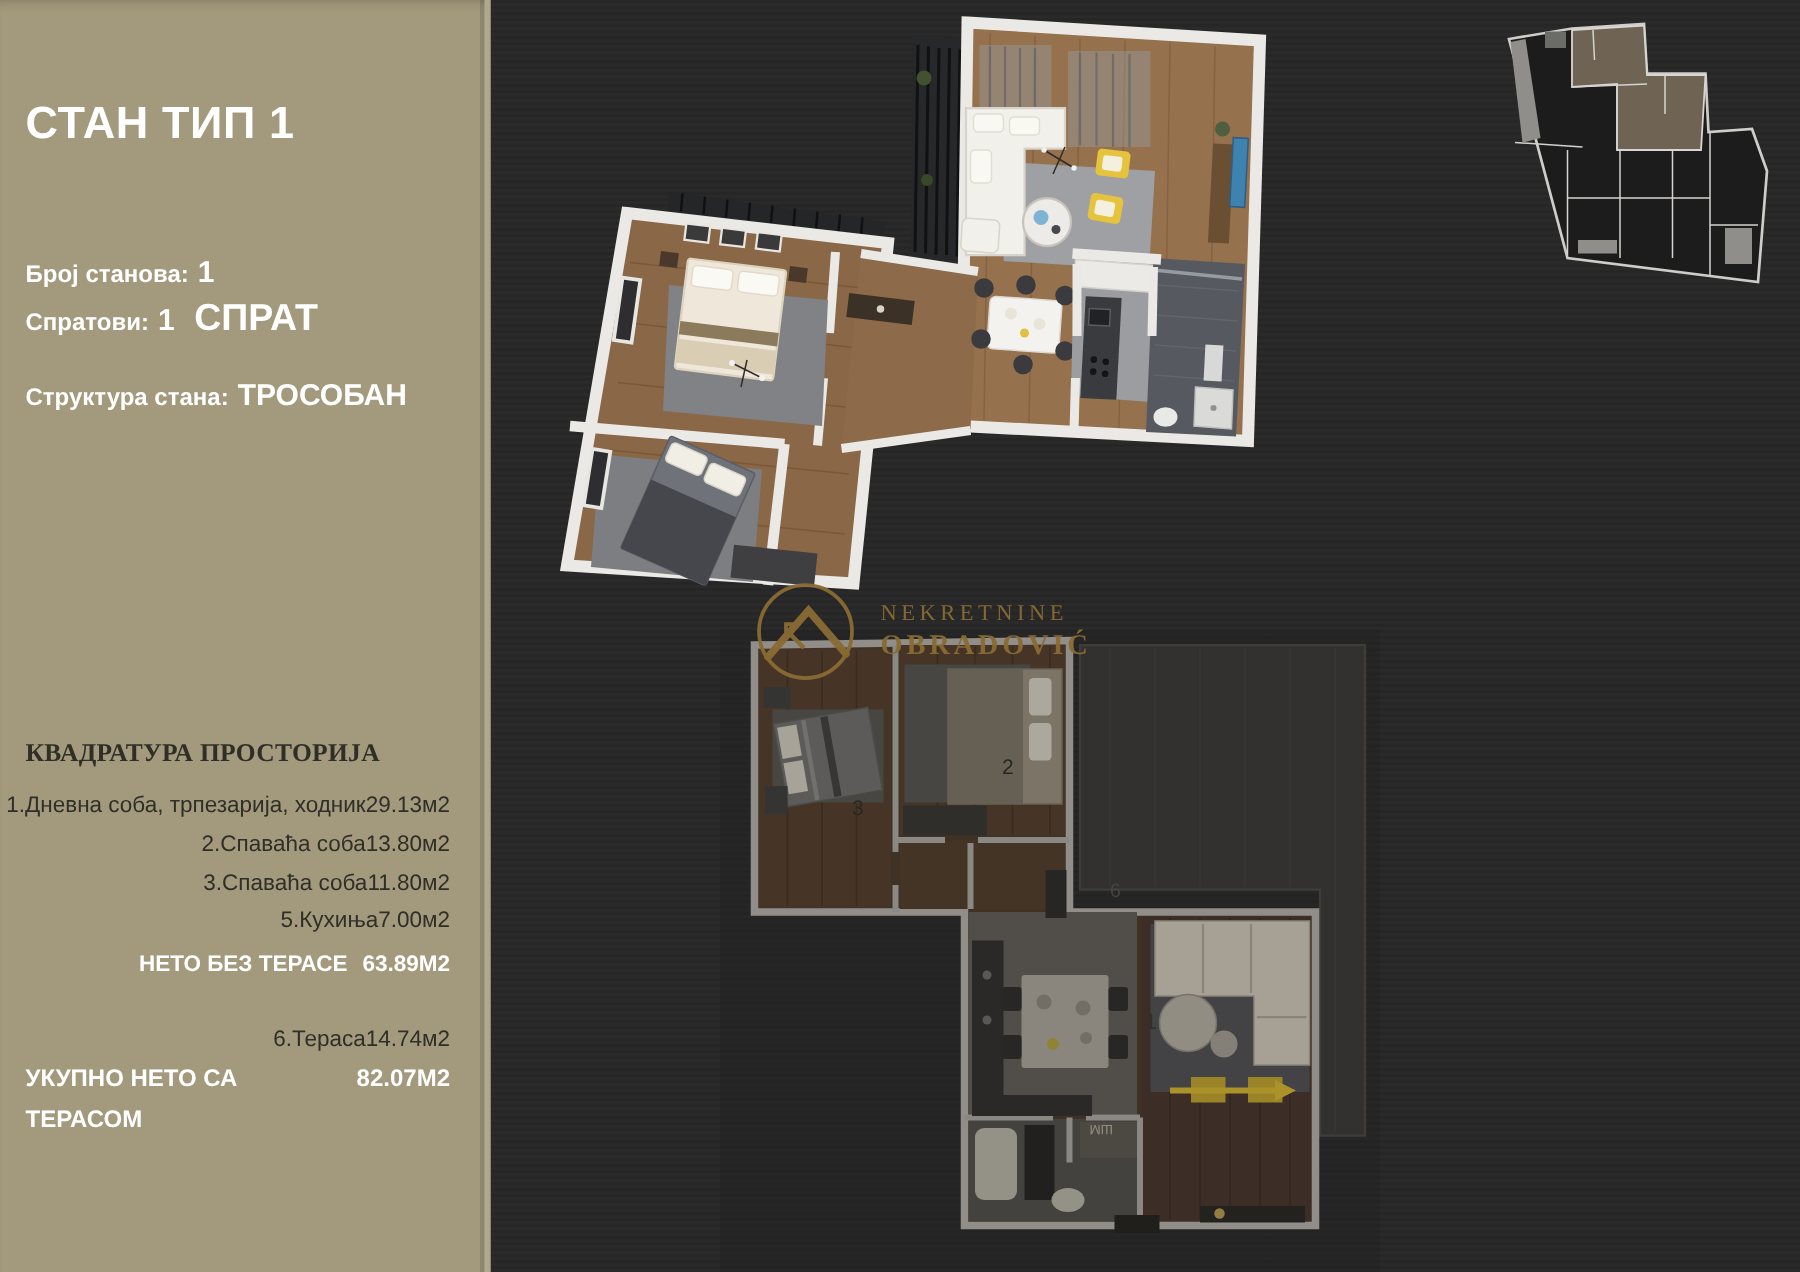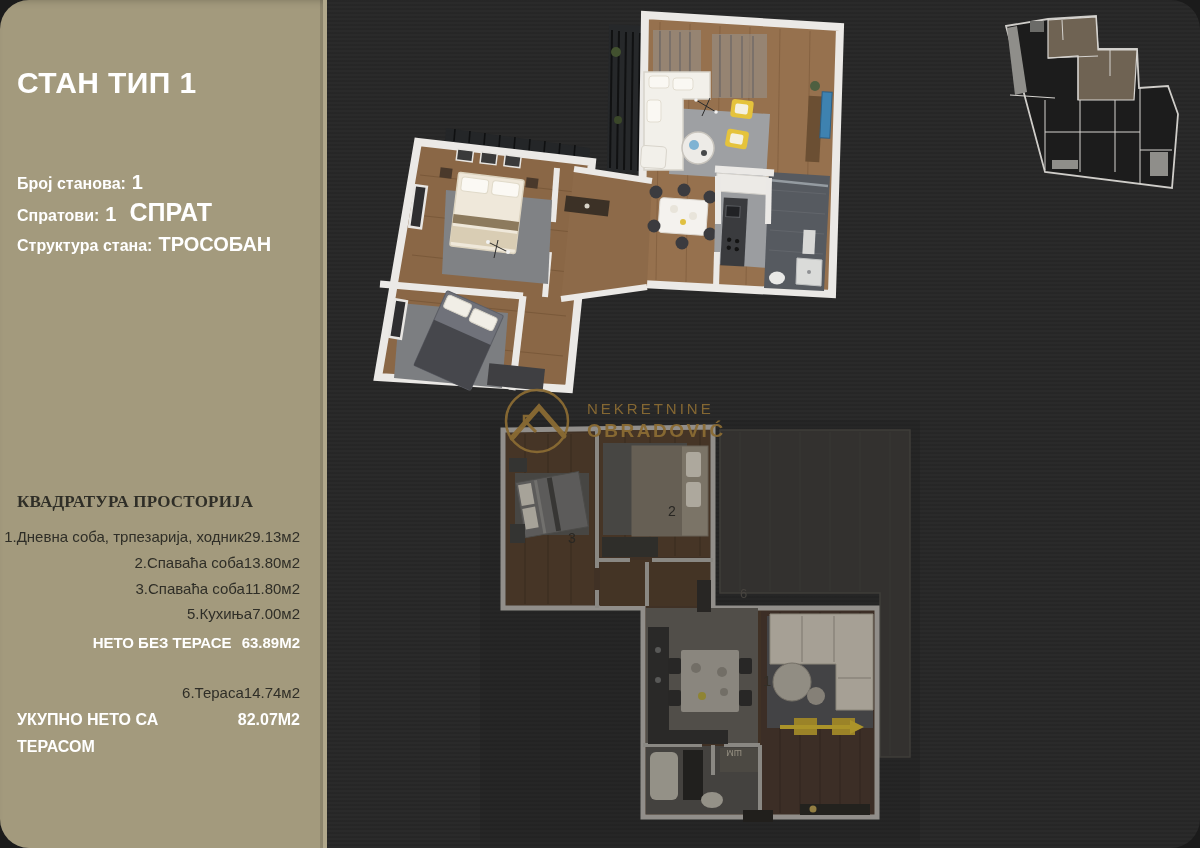--- a/index.html
+++ b/index.html
@@ -2,52 +2,51 @@
 <html><head>
 <meta charset="utf-8">
 <style>
   html,body{margin:0;padding:0;background:#1b1b1b;}
   .stage{
     position:relative;width:1200px;height:848px;overflow:hidden;
     background:#272727;
     background-image:repeating-linear-gradient(0deg,
       rgba(255,255,255,0.016) 0 2px, rgba(0,0,0,0.018) 2px 4px);
     font-family:"Liberation Sans",sans-serif;
-    border-radius:29px;
   }
   
   .sidebar{
     position:absolute;left:0;top:0;width:323px;height:100%;
     background:#a39a7d;
     border-right:4px solid #b1a88b;
     box-shadow:inset -3px 0 0 rgba(0,0,0,0.12), inset 0 6px 8px -6px rgba(0,0,0,0.25);
   }
   .title{position:absolute;top:46px;left:17px;font-size:30px;font-weight:700;
          color:#ffffff;letter-spacing:.4px;}
   .info{position:absolute;top:168px;left:17px;color:#ffffff;}
   .info-line{font-size:16px;font-weight:700;line-height:28px;white-space:nowrap;}
   .info-line .val{font-size:20px;margin-left:6px;}
   .info-line .suffix{font-size:25px;margin-left:13px;}
-  .structure{}
+  .structure{margin-top:20px;}
   .areas{position:absolute;top:492px;left:17px;width:283px;color:#2f2e27;}
   .areas h3{font-size:17px;font-weight:700;margin:0 0 12px 0;letter-spacing:.2px;font-family:Liberation Serif, serif;}
   .room{display:flex;justify-content:flex-end;font-size:15px;line-height:25.8px;white-space:nowrap;}
   .net{display:flex;justify-content:flex-end;gap:10px;font-size:15px;font-weight:700;
        color:#ffffff;line-height:26px;margin-top:3px;}
   .terrace-row{margin-top:24px;margin-left:12px;}
   .total{display:flex;justify-content:flex-end;gap:8px;font-size:16px;font-weight:700;
          color:#ffffff;line-height:27px;}
   
   .plan-upper{position:absolute;left:360px;top:0;width:520px;height:420px;}
   .plan-lower{position:absolute;left:480px;top:420px;width:440px;height:428px;}
   .mini-plan{position:absolute;left:1000px;top:0;width:200px;height:210px;}
   
   .logo{position:absolute;left:502px;top:386px;display:flex;align-items:center;
         gap:15px;opacity:.95;}
-  .logo-text{font-family:Liberation Sans, sans-serif;color:#8a6b33;}
+  .logo-text{font-family:Liberation Serif, serif;color:#8a6b33;}
   .logo-line1{font-size:15px;letter-spacing:3px;line-height:20px;}
   .logo-line2{font-size:19px;font-weight:700;letter-spacing:2.5px;line-height:24px;}
 </style>
 </head>
 <body>
 
 <div class="stage">
 
   <aside class="sidebar">
     <h1 class="title">СТАН ТИП 1</h1>

